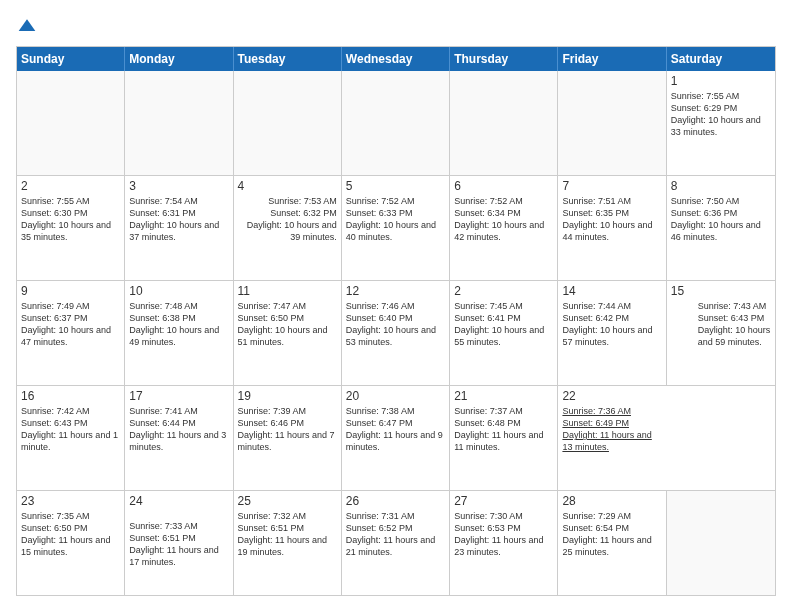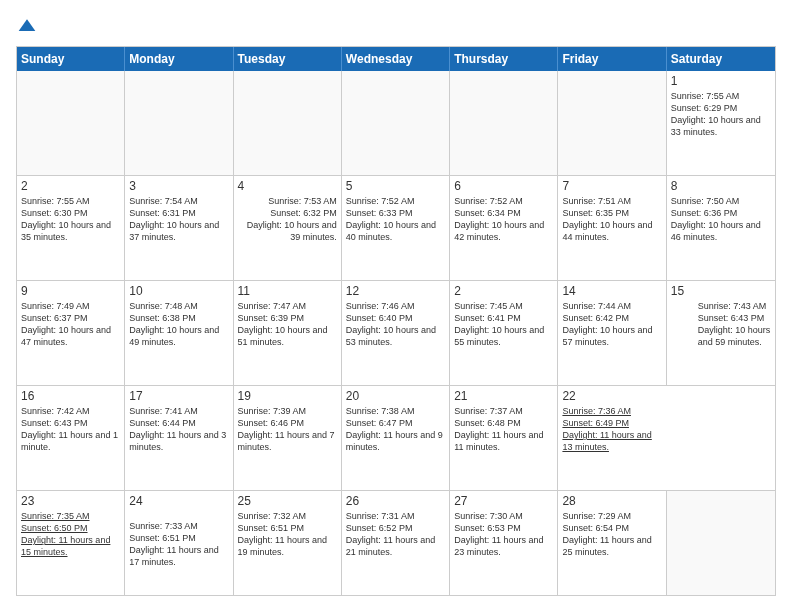--- a/index.html
+++ b/index.html
@@ -207,21 +207,21 @@
           </div>
           <div class="calendar-cell">
             <span class="cell-day">10</span>
             <div class="cell-info" style="white-space: pre-line;">Sunrise: 7:48 AM
 Sunset: 6:38 PM
 Daylight: 10 hours and 49 minutes.</div>
           </div>
           <div class="calendar-cell">
             <span class="cell-day">11</span>
             <div class="cell-info" style="white-space: pre-line;">Sunrise: 7:47 AM
-Sunset: 6:39 PM
+Sunset: 6:50 PM
 Daylight: 10 hours and 51 minutes.</div>
           </div>
           <div class="calendar-cell">
             <span class="cell-day">12</span>
             <div class="cell-info" style="white-space: pre-line;">Sunrise: 7:46 AM
 Sunset: 6:40 PM
 Daylight: 10 hours and 53 minutes.</div>
           </div>
           <div class="calendar-cell">
             <span class="cell-day">2</span>
@@ -276,21 +276,21 @@
           <div class="calendar-cell">
             <span class="cell-day">22</span>
             <div class="cell-info" style="white-space: pre-line; text-decoration: underline;">Sunrise: 7:36 AM
 Sunset: 6:49 PM
 Daylight: 11 hours and 13 minutes.</div>
           </div>
         </div>
         <div class="calendar-row">
           <div class="calendar-cell">
             <span class="cell-day">23</span>
-            <div class="cell-info" style="white-space: pre-line; text-decoration: underline;">Sunrise: 7:35 AM
+            <div class="cell-info" style="white-space: pre-line;">Sunrise: 7:35 AM
 Sunset: 6:50 PM
 Daylight: 11 hours and 15 minutes.</div>
           </div>
           <div class="calendar-cell">
             <span class="cell-day">24</span>
             <div class="cell-info" style="white-space: pre-line; margin-top: 12px;">Sunrise: 7:33 AM
 Sunset: 6:51 PM
 Daylight: 11 hours and 17 minutes.</div>
           </div>
           <div class="calendar-cell">

